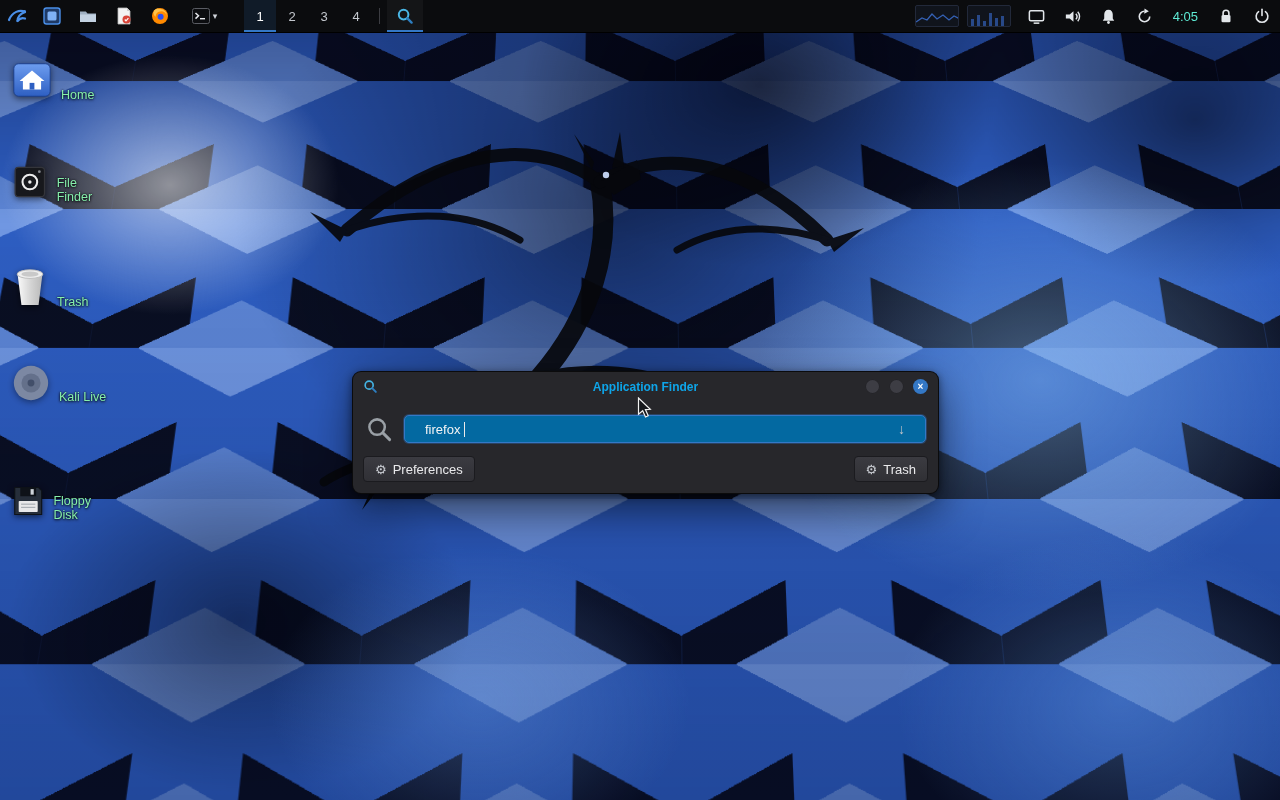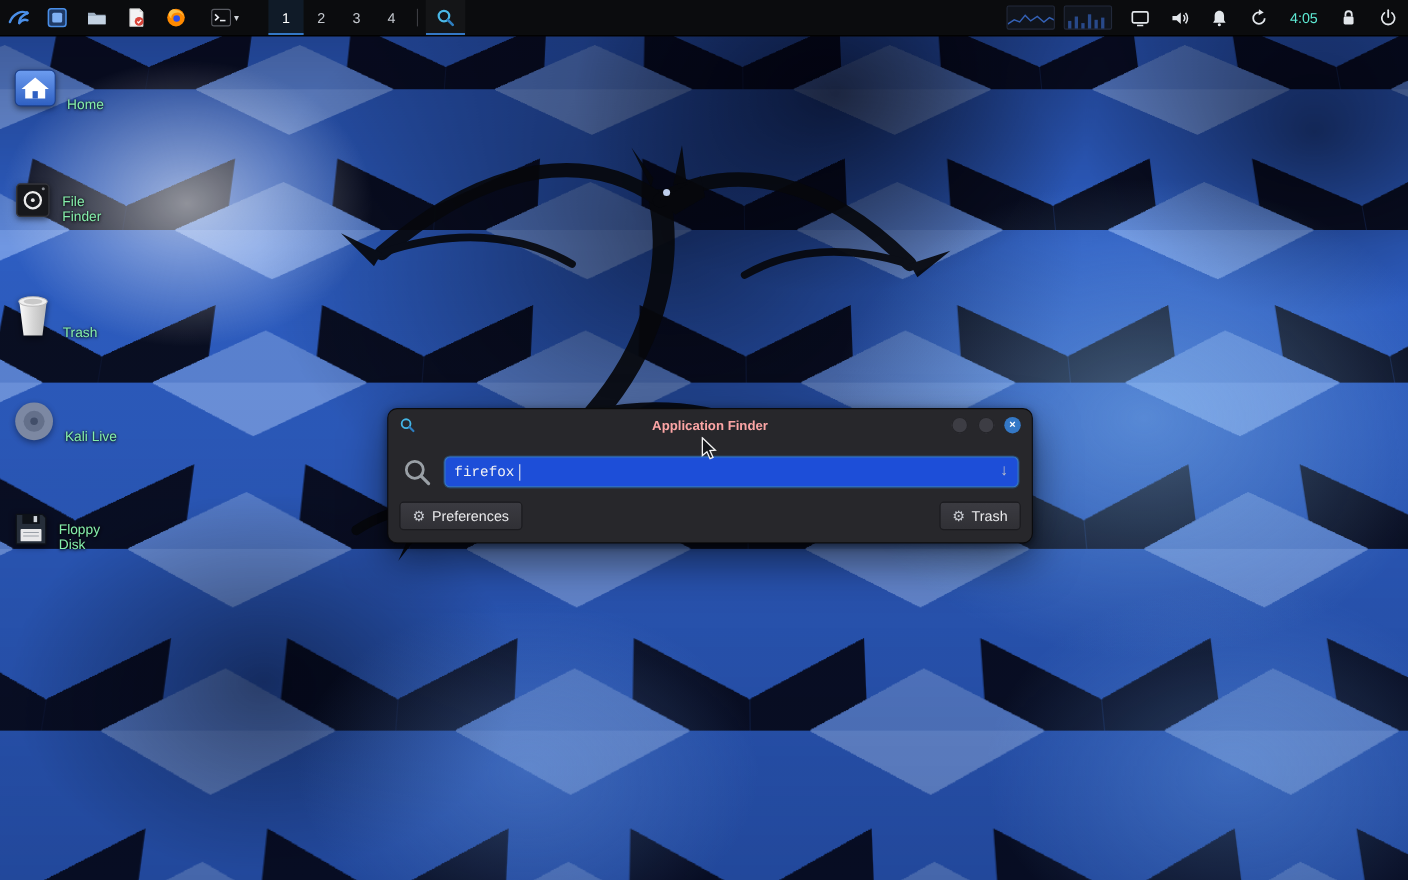--- a/index.html
+++ b/index.html
@@ -60,29 +60,29 @@
   .desk-icon { position:absolute; left:10px; width:100px; z-index:5;
     display:flex; align-items:flex-end; gap:7px;
     color:#86efac; font-size:12.5px; text-shadow:0 1px 3px rgba(0,0,0,.95), 0 0 2px rgba(0,0,0,.8); }
   .desk-icon svg { filter:drop-shadow(0 2px 3px rgba(0,0,0,.55)); }
 
   
   .finder { position:absolute; left:352px; top:371px; width:587px; height:123px; z-index:60;
     background:#27272b; border-radius:9px; border:1px solid rgba(0,0,0,.7);
     box-shadow:0 2px 8px rgba(0,0,0,.5), 0 16px 40px rgba(0,0,0,.55); }
   .titlebar { height:29px; display:flex; align-items:center; padding:0 10px; position:relative; }
-  .title { position:absolute; left:0; right:0; text-align:center; font-weight:bold; font-size:12px; color:#fca5a5; }
+  .title { position:absolute; left:0; right:0; text-align:center; font-weight:bold; font-size:12px; color:#0ea5e9; }
   .tb-controls { margin-left:auto; display:flex; gap:9px; z-index:1; }
   .tb-circle { width:15px; height:15px; border-radius:50%; background:#3d3d44; box-shadow:inset 0 0 0 1px rgba(0,0,0,.4); }
   .tb-close { width:15px; height:15px; border-radius:50%; background:#3478c6;
     color:#fff; font-size:10px; font-weight:bold; line-height:15px; text-align:center; }
   .search-row { display:flex; align-items:center; gap:11px; padding:14px 12px 0 13px; }
-  .entry { flex:1; height:28px; background:#1d4ed8; border:1px solid #3478c6; border-radius:5px;
+  .entry { flex:1; height:28px; background:#0369a1; border:1px solid #3478c6; border-radius:5px;
     box-shadow:0 0 0 1px rgba(52,120,198,.35); display:flex; align-items:center;
-    padding:0 8px; color:#f4f4f5; font-size:13px;font-family:Liberation Mono, monospace; }
+    padding:0 20px; color:#f4f4f5; font-size:13px; }
   .caret { width:1px; height:15px; background:#eaeaea; margin-left:4px; animation:blink 1.1s steps(1) infinite; }
   @keyframes blink { 50% { opacity:0; } }
   .entry-arrow { margin-left:auto; color:#c3c4c8; font-size:14px; line-height:1; }
   .actions { display:flex; justify-content:space-between; padding:13px 10px 0 10px; }
   .btn { display:flex; align-items:center; gap:6px; height:26px; padding:0 11px;
     background:linear-gradient(#3b3b41,#303035); border:1px solid #1b1b1f; border-radius:4px;
     color:#e9e9eb; font-size:13px; }
   .btn .glyph { color:#c9ccd2; font-size:13px; line-height:1; }
 
   .cursor { position:absolute; left:637px; top:397px; z-index:100; }
@@ -281,21 +281,21 @@
 
 <div class="desk-icon" style="top:362px;">
   <svg width="42" height="42" viewBox="0 0 44 44" style="opacity:.72">
     <circle cx="22" cy="22" r="18" fill="#9b9b9b"></circle>
     <circle cx="22" cy="22" r="10" fill="#7a7a7a"></circle>
     <circle cx="22" cy="22" r="3.6" fill="#4c4c4c"></circle>
   </svg>
   <span>Kali Live</span>
 </div>
 
-<div class="desk-icon" style="top:460px;">
+<div class="desk-icon" style="top:480px;">
   <svg width="42" height="42" viewBox="0 0 46 46">
     <path d="M6,6 L36,6 L40,10 L40,40 L6,40 Z" fill="#262e3a" stroke="#0e1218" stroke-width="1.4"></path>
     <rect x="13" y="6" width="20" height="11" fill="#0e1218"></rect>
     <rect x="26" y="8" width="4" height="7" fill="#cfd4da"></rect>
     <rect x="11" y="23" width="24" height="14" rx="1" fill="#e8e8ea"></rect>
     <line x1="14" y1="27" x2="32" y2="27" stroke="#9aa0a8" stroke-width="1.2"></line>
     <line x1="14" y1="31" x2="32" y2="31" stroke="#9aa0a8" stroke-width="1.2"></line>
   </svg>
   <span>Floppy Disk</span>
 </div>

